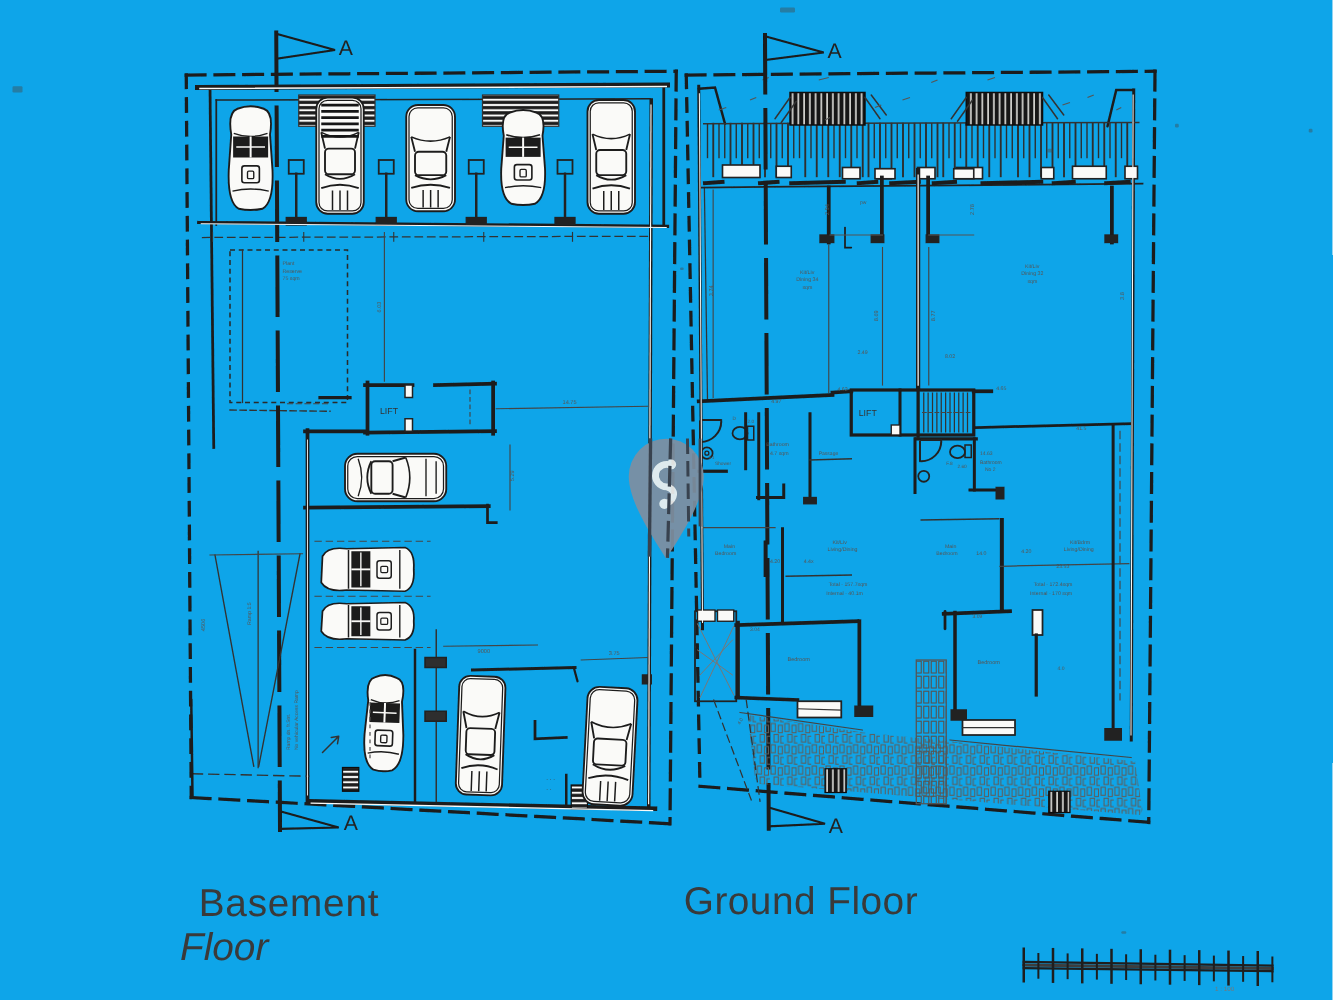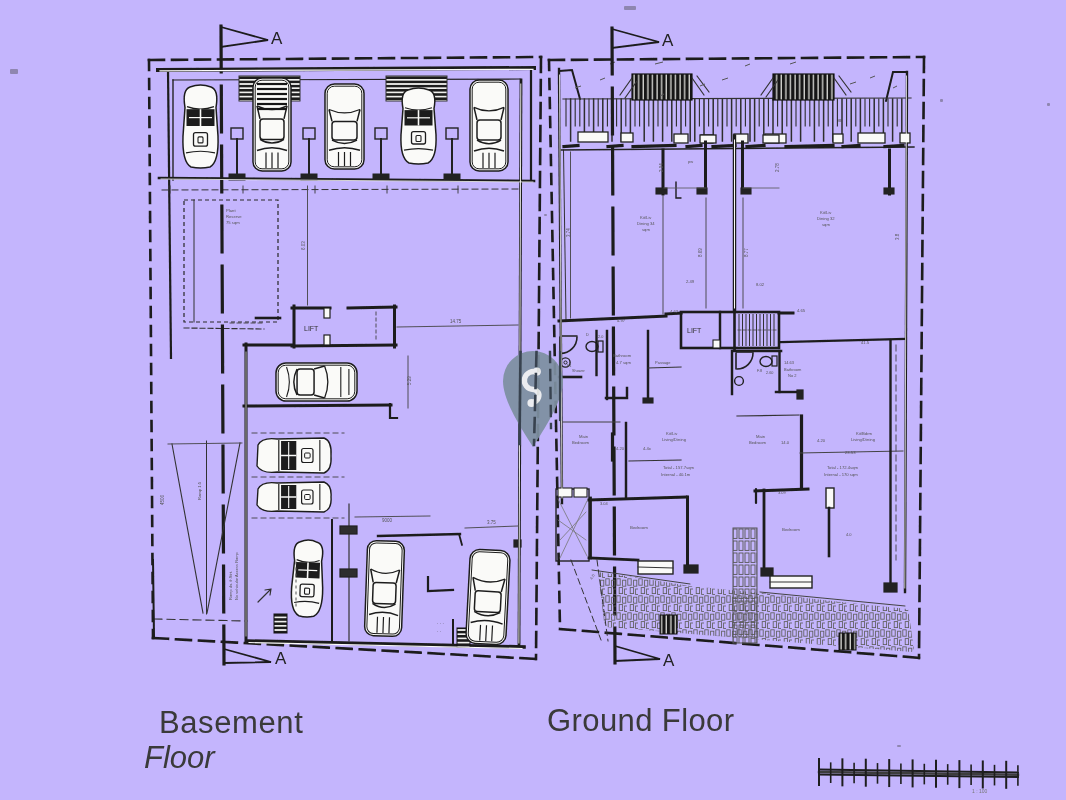--- a/index.html
+++ b/index.html
@@ -1,16 +1,16 @@
 <!DOCTYPE html>
 <html><head>
 <meta charset="utf-8">
 <style>
   html,body{margin:0;padding:0;background:#fafaf8;}
-  .page{position:relative;width:1066px;height:800px;background:#c4b5fd;overflow:hidden;
+  .page{position:relative;width:1066px;height:800px;background:#0ea5e9;overflow:hidden;
         font-family:"Liberation Sans", sans-serif;}
   svg{position:absolute;left:0;top:0;}
 </style>
 </head>
 <body>
 <div class="page">
 <svg width="1066" height="800" viewBox="0 0 1066 800">
 <defs>
 <filter id="soften" x="-2%" y="-2%" width="104%" height="104%">
   <feGaussianBlur stdDeviation="0.33"></feGaussianBlur>

